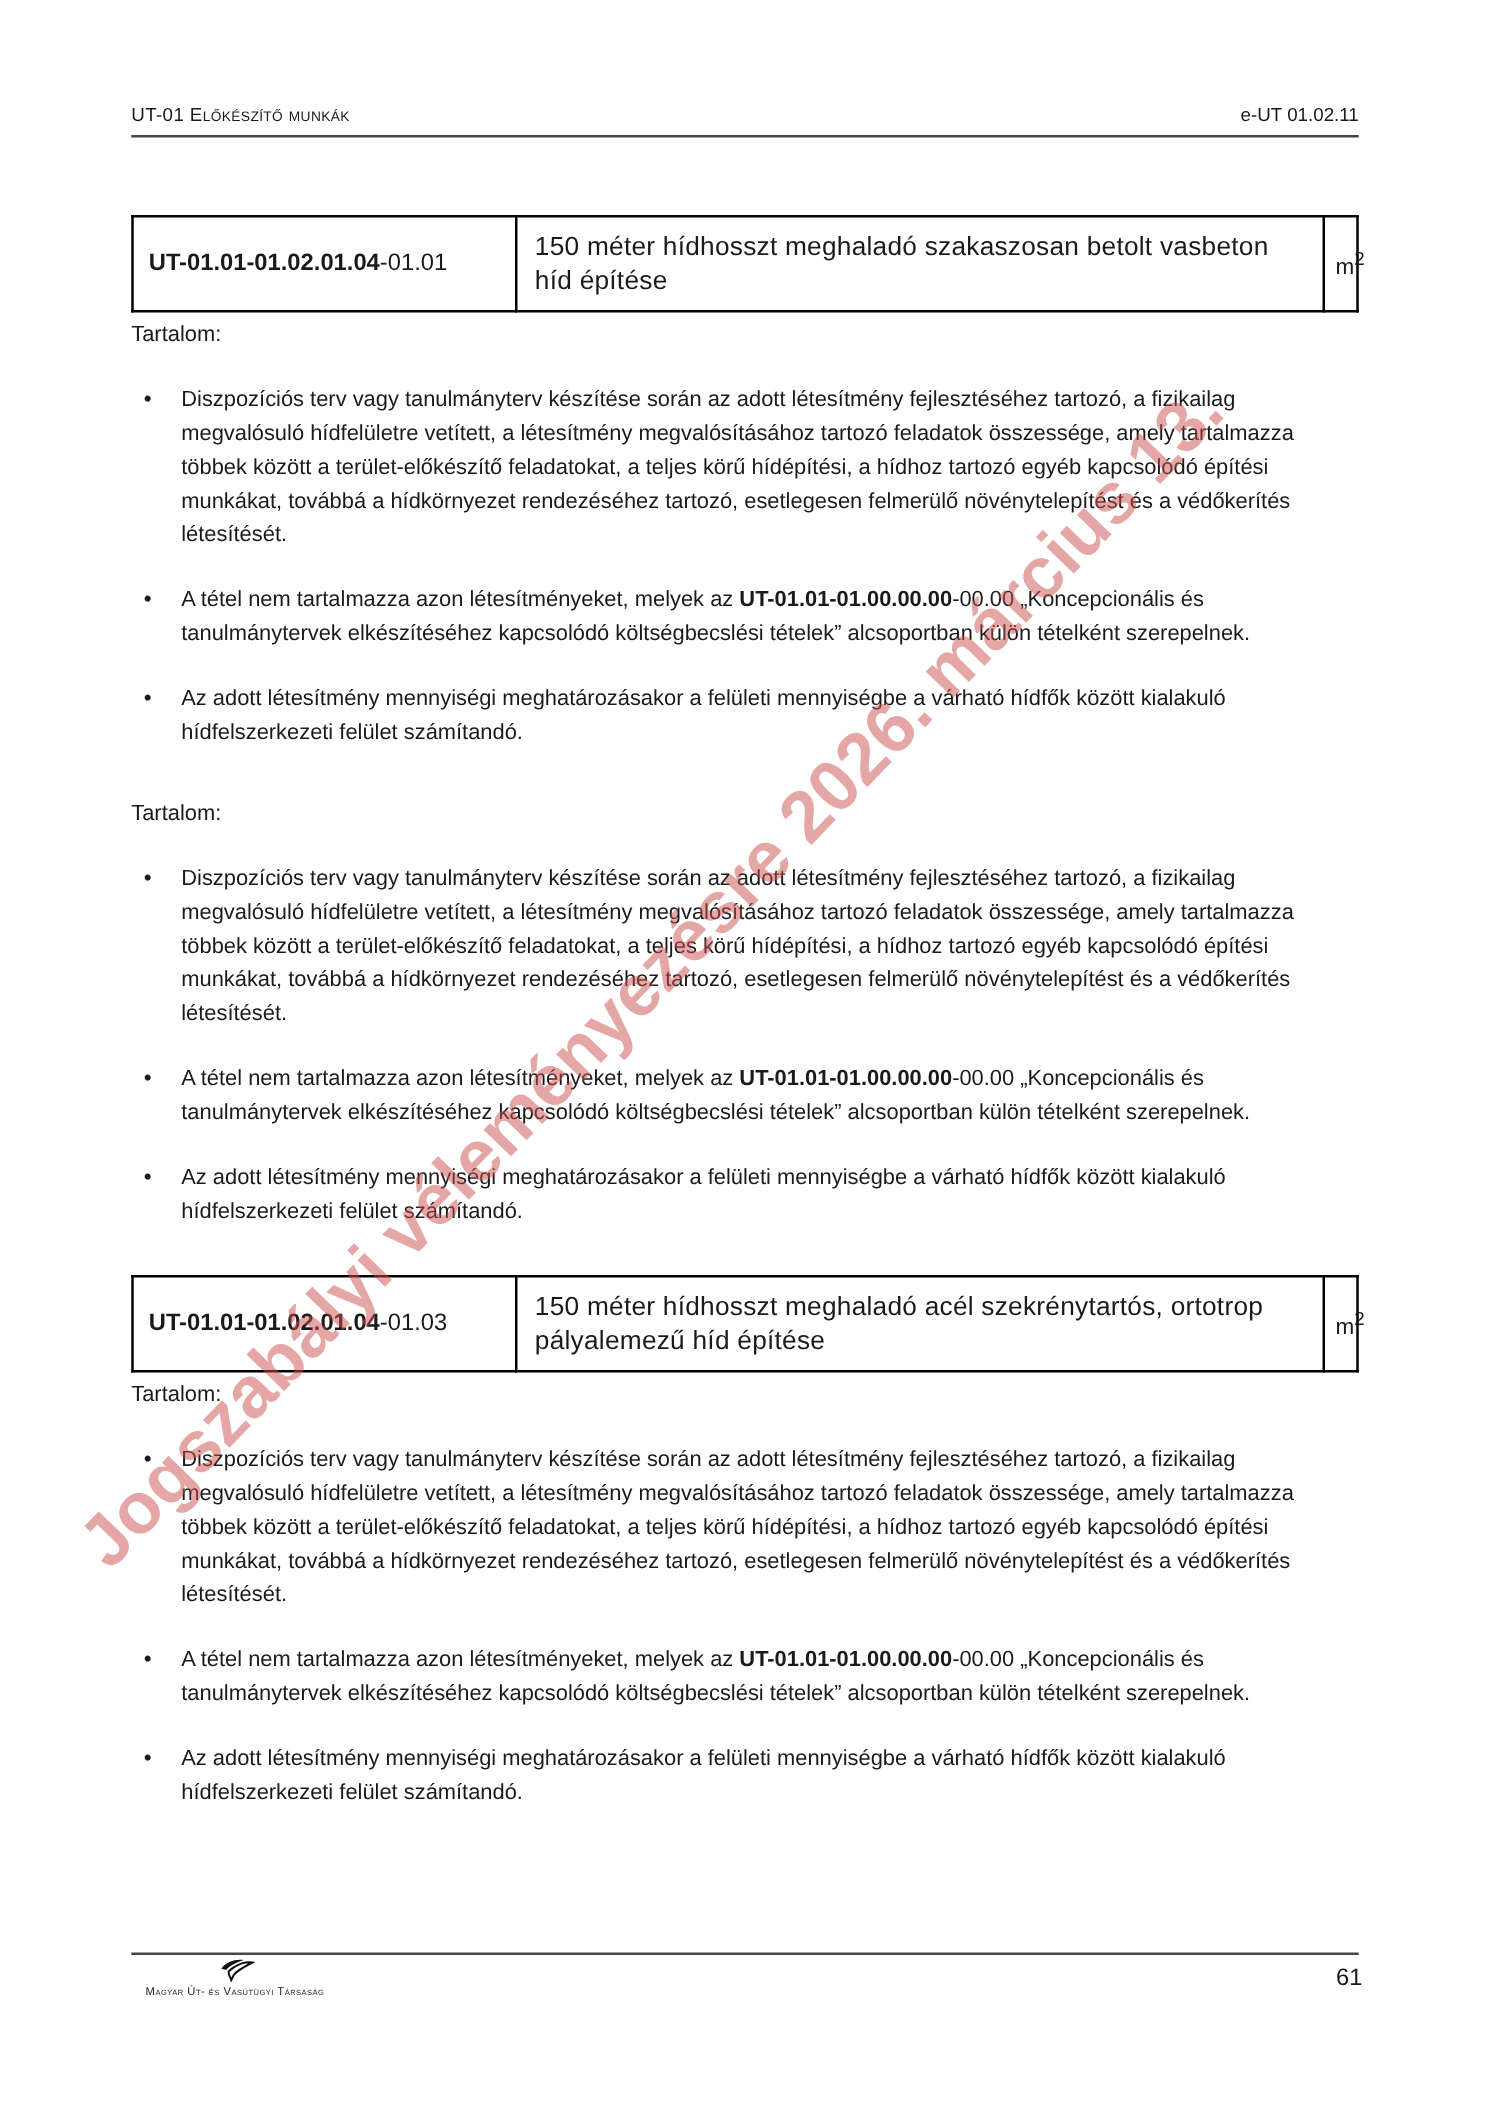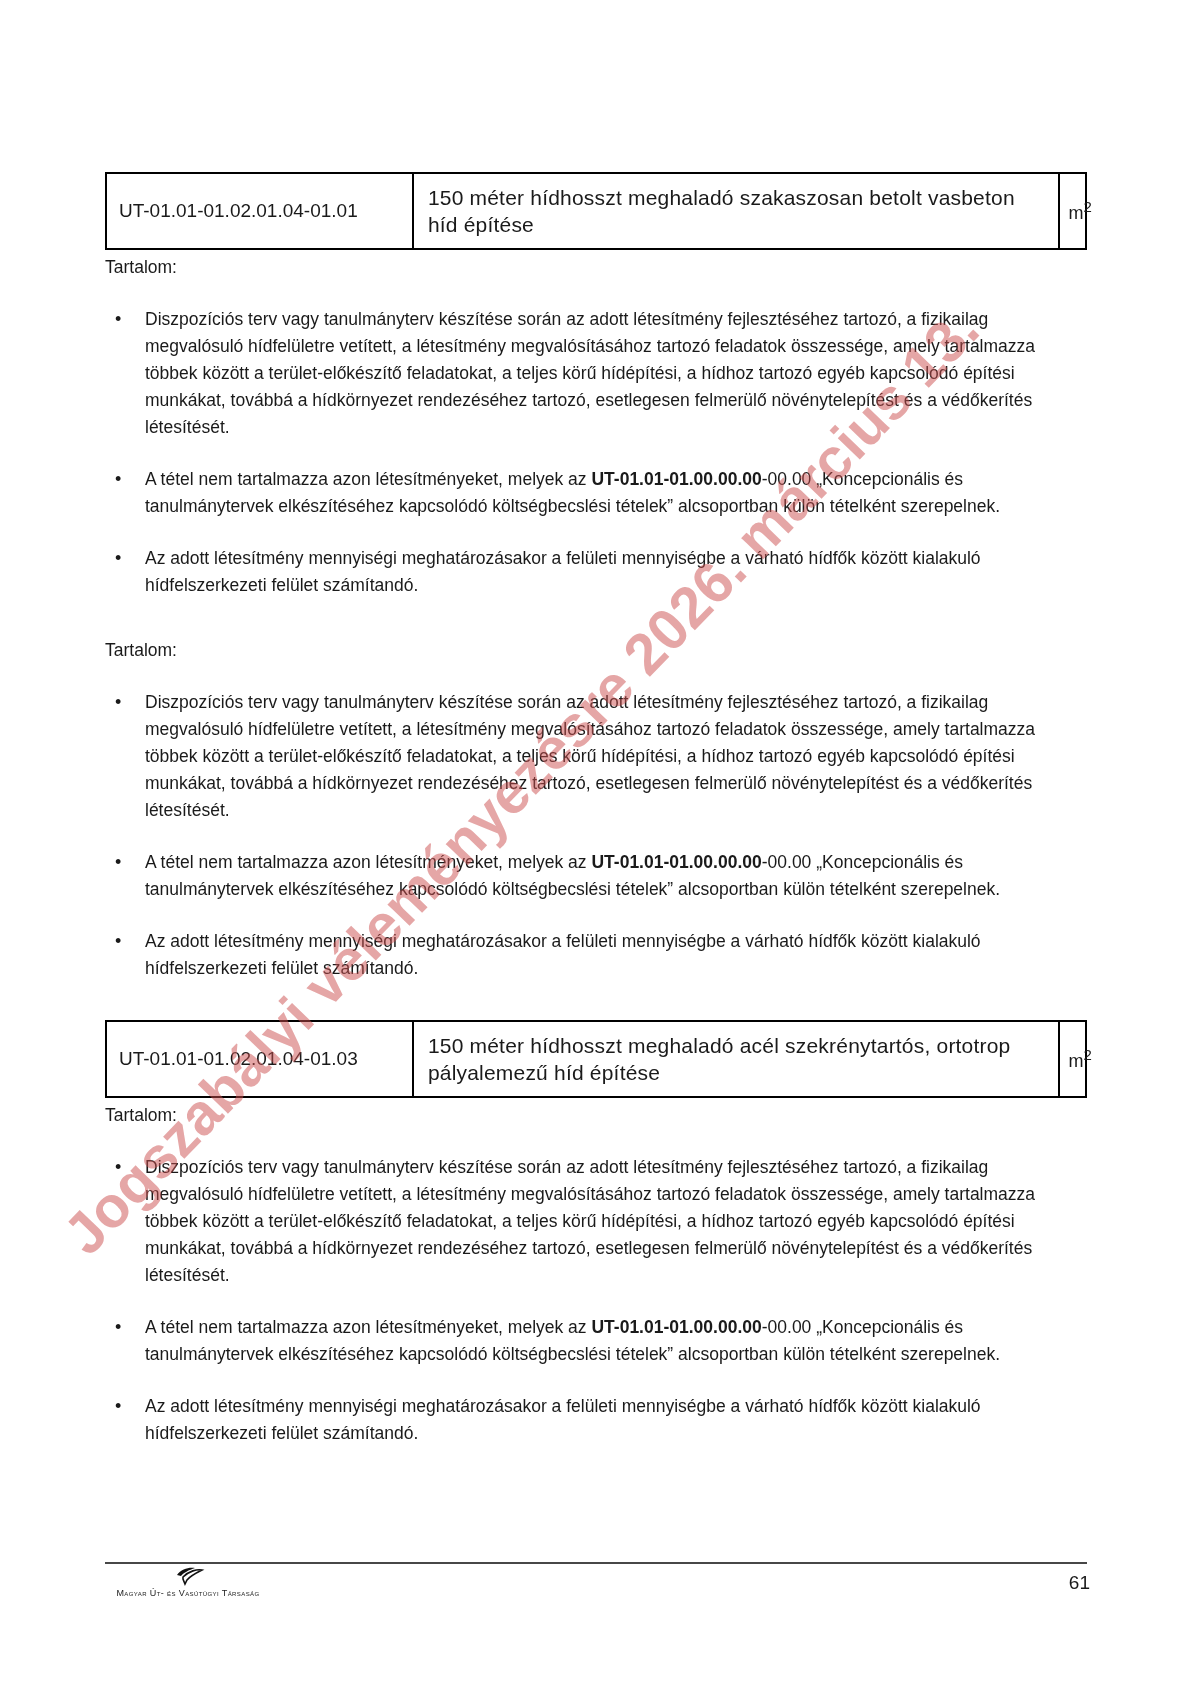--- a/index.html
+++ b/index.html
@@ -23,21 +23,21 @@
     transform:rotate(-46deg); transform-origin:0 100%;
     font-size:58px; font-weight:bold; white-space:nowrap;
     opacity:.5; z-index:6; pointer-events:none;
   }
   
   .content { position:absolute; top:172px; left:105px; width:982px; z-index:2; }
   .section { margin-bottom:38px; }
   .item-table { width:100%; border-collapse:collapse; table-layout:fixed; }
   .item-table td { border:2px solid #000; vertical-align:middle; background:transparent; }
   .cell-code  { width:300px; font-size:19px; padding:12px 8px 12px 12px; }
-  .code-bold  { font-weight:normal; }
+  .code-bold  { font-weight:bold; }
   .cell-desc  { width:632px; font-size:21px; line-height:27px; letter-spacing:.2px; padding:10px 14px; height:72px; }
   .cell-unit  { width:26px; font-size:18px; padding:6px 4px 6px 8px; }
   .tartalom   { margin-top:4px; font-size:17.5px; line-height:27px; }
   .bullets    { list-style:none; margin-top:6px; }
   .bullets li {
     position:relative; margin-top:25px; padding-left:40px; padding-right:42px;
     font-size:17.5px; line-height:27px;
   }
   .bullets li::before {
     content:"\2022"; position:absolute; left:10px; top:0;
@@ -55,20 +55,24 @@
   }
   .page-number { position:absolute; right:101px; top:1572px; font-size:19px; }
 </style>
 </head>
 <body>
 
 <div class="page">
 
   <div class="watermark" style="color: rgb(204, 79, 79);">Jogszabályi véleményezésre 2026. március 13.</div>
 
+  <header class="header">
+    <span class="smallcaps">UT-01 Előkészítő munkák</span>
+    <span>e-UT 01.02.11</span>
+  </header>
 
   <main class="content" id="sections">
     <section class="section">
       <table class="item-table">
         <tbody>
         <tr>
           <td class="cell-code"><span class="code-bold">UT-01.01-01.02.01.04</span><span class="code-suffix">-01.01</span></td>
           <td class="cell-desc">150 méter hídhosszt meghaladó szakaszosan betolt vasbeton híd építése</td>
           <td class="cell-unit"><span class="unit-base">m</span><sup>2</sup></td>
         </tr>

